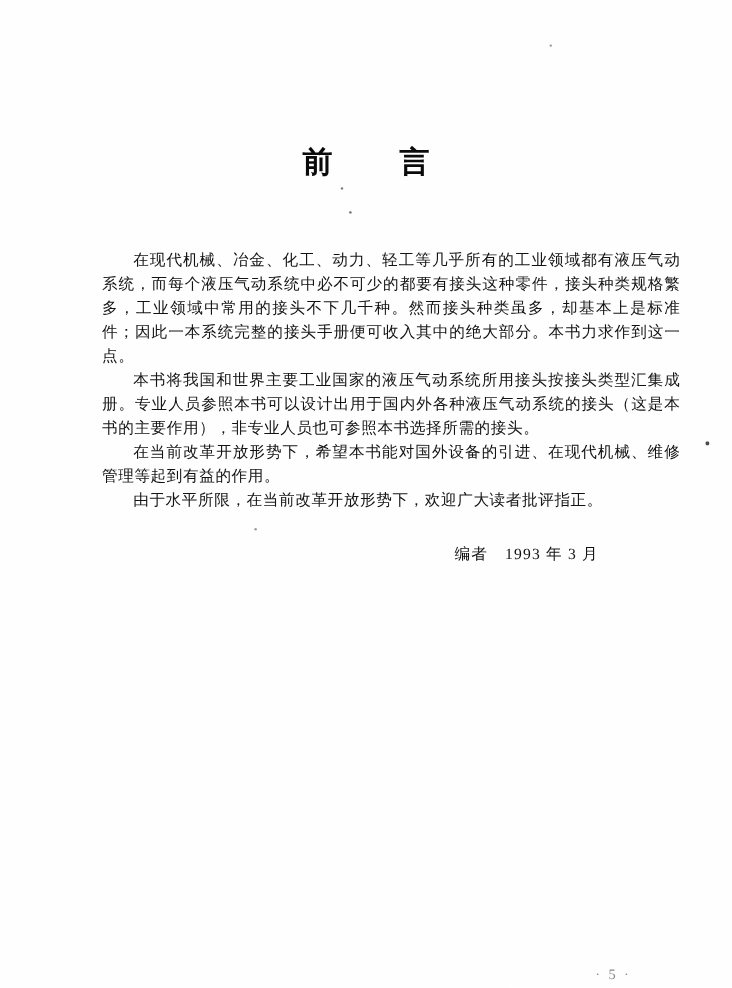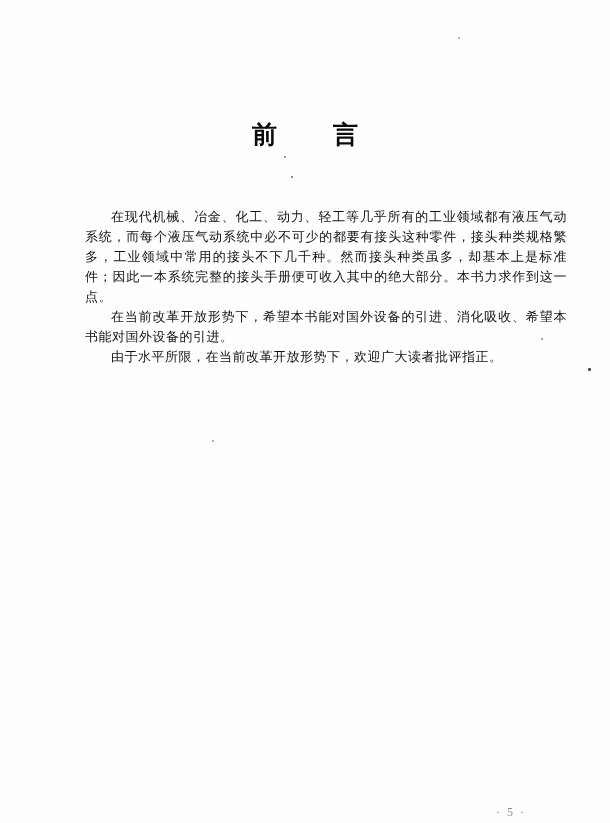--- a/index.html
+++ b/index.html
@@ -74,24 +74,26 @@
 <body>
 
 <div class="page">
 
   <div class="content">
 
     <div class="doc-title">前　　言</div>
 
     <div class="paragraphs">
       <p>在现代机械、冶金、化工、动力、轻工等几乎所有的工业领域都有液压气动系统，而每个液压气动系统中必不可少的都要有接头这种零件，接头种类规格繁多，工业领域中常用的接头不下几千种。然而接头种类虽多，却基本上是标准件；因此一本系统完整的接头手册便可收入其中的绝大部分。本书力求作到这一点。</p>
-      <p>在当前改革开放形势下，希望本书能对国外设备的引进、消化吸收、希望本书能对国外设备的引进。</p>
+      <p>本书将我国和世界主要工业国家的液压气动系统所用接头按接头类型汇集成册。专业人员参照本书可以设计出用于国内外各种液压气动系统的接头（这是本书的主要作用），非专业人员也可参照本书选择所需的接头。</p>
+      <p>在当前改革开放形势下，希望本书能对国外设备的引进、在现代机械、维修管理等起到有益的作用。</p>
       <p>由于水平所限，在当前改革开放形势下，欢迎广大读者批评指正。</p>
     </div>
 
+    <div class="signature">编者　1993 年 3 月</div>
 
   </div>
 
   <div class="page-number">· 5 ·</div>
 
   <div class="speck s1"></div>
   <div class="speck s2"></div>
   <div class="speck s3"></div>
   <div class="speck s4"></div>
   <div class="speck s5"></div>

